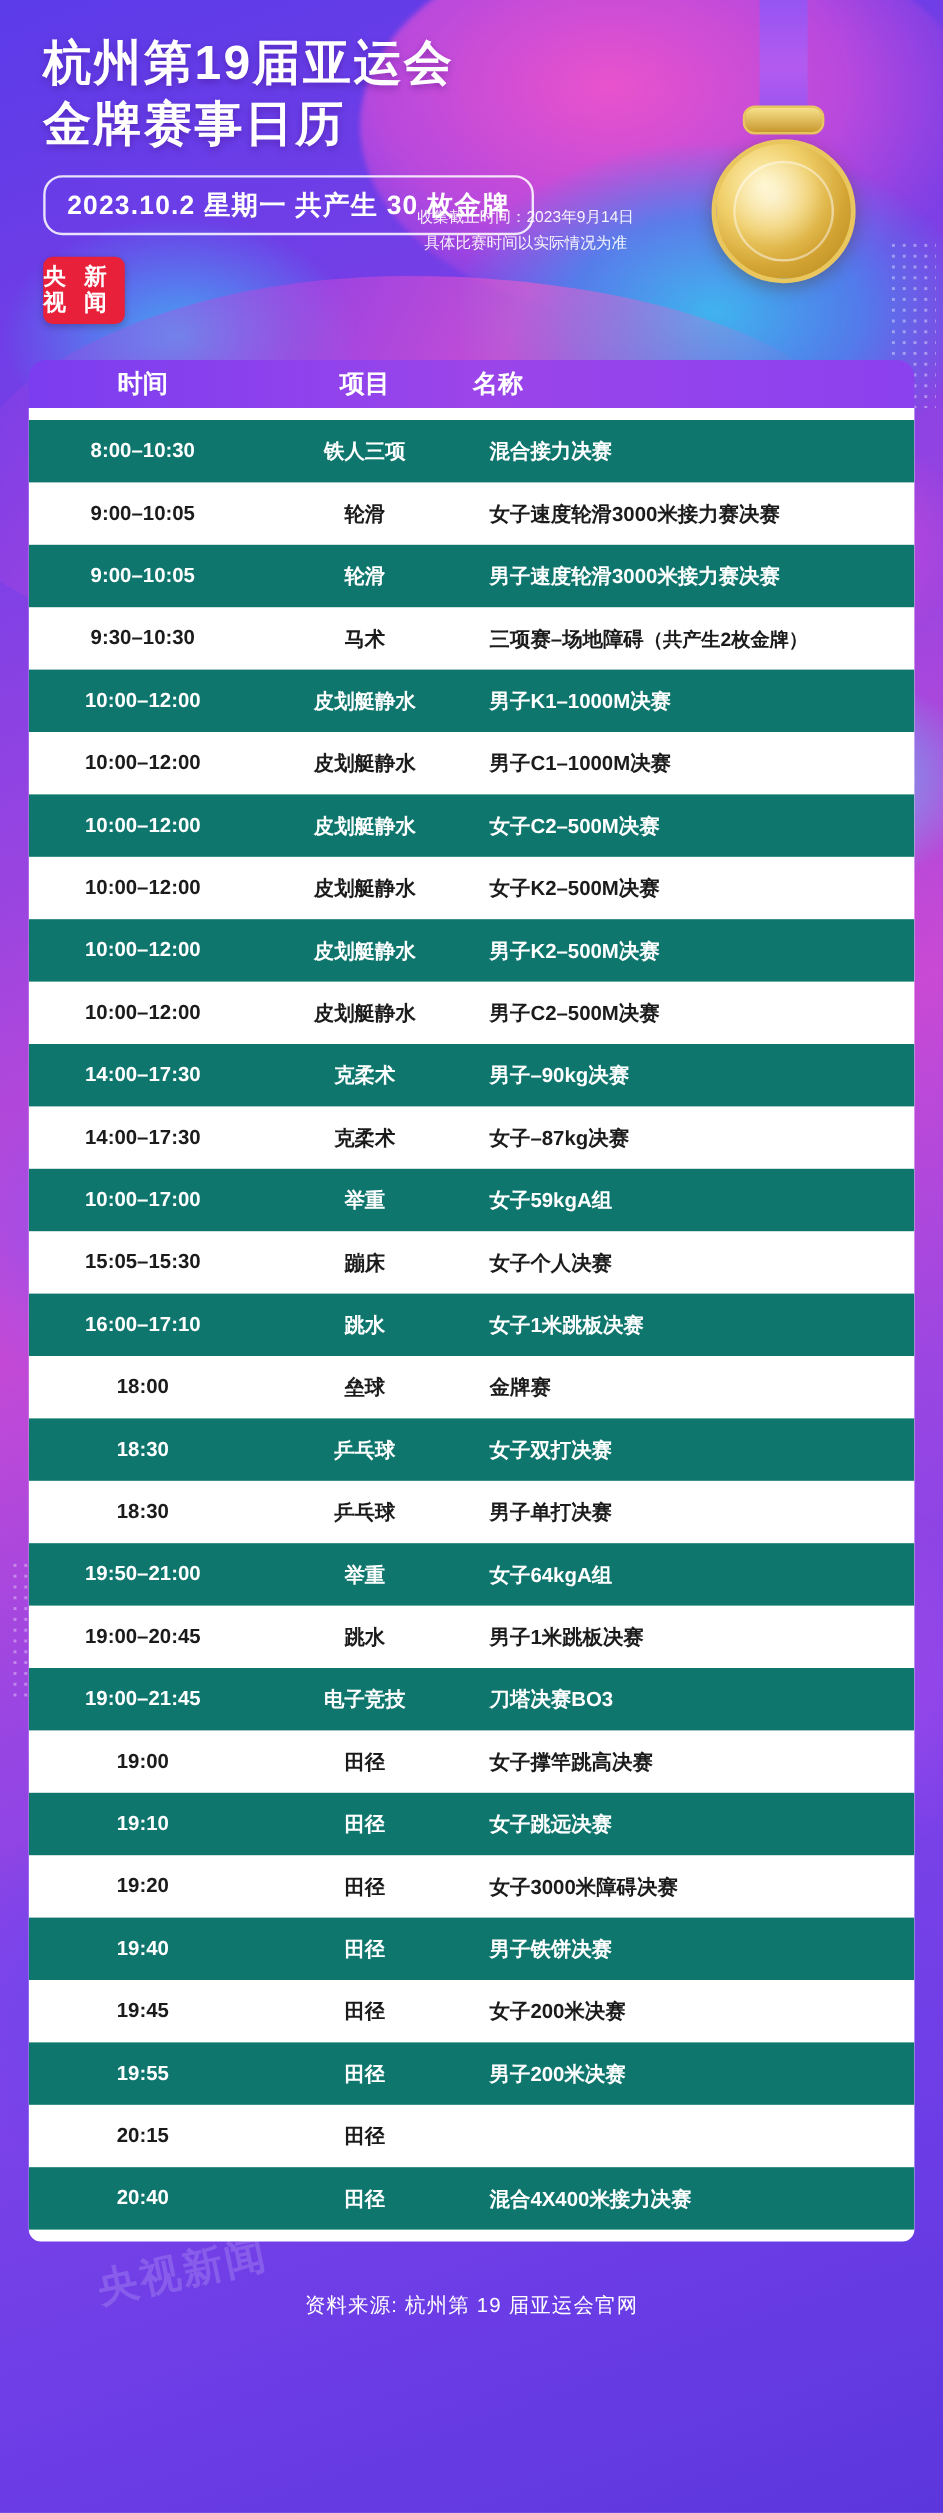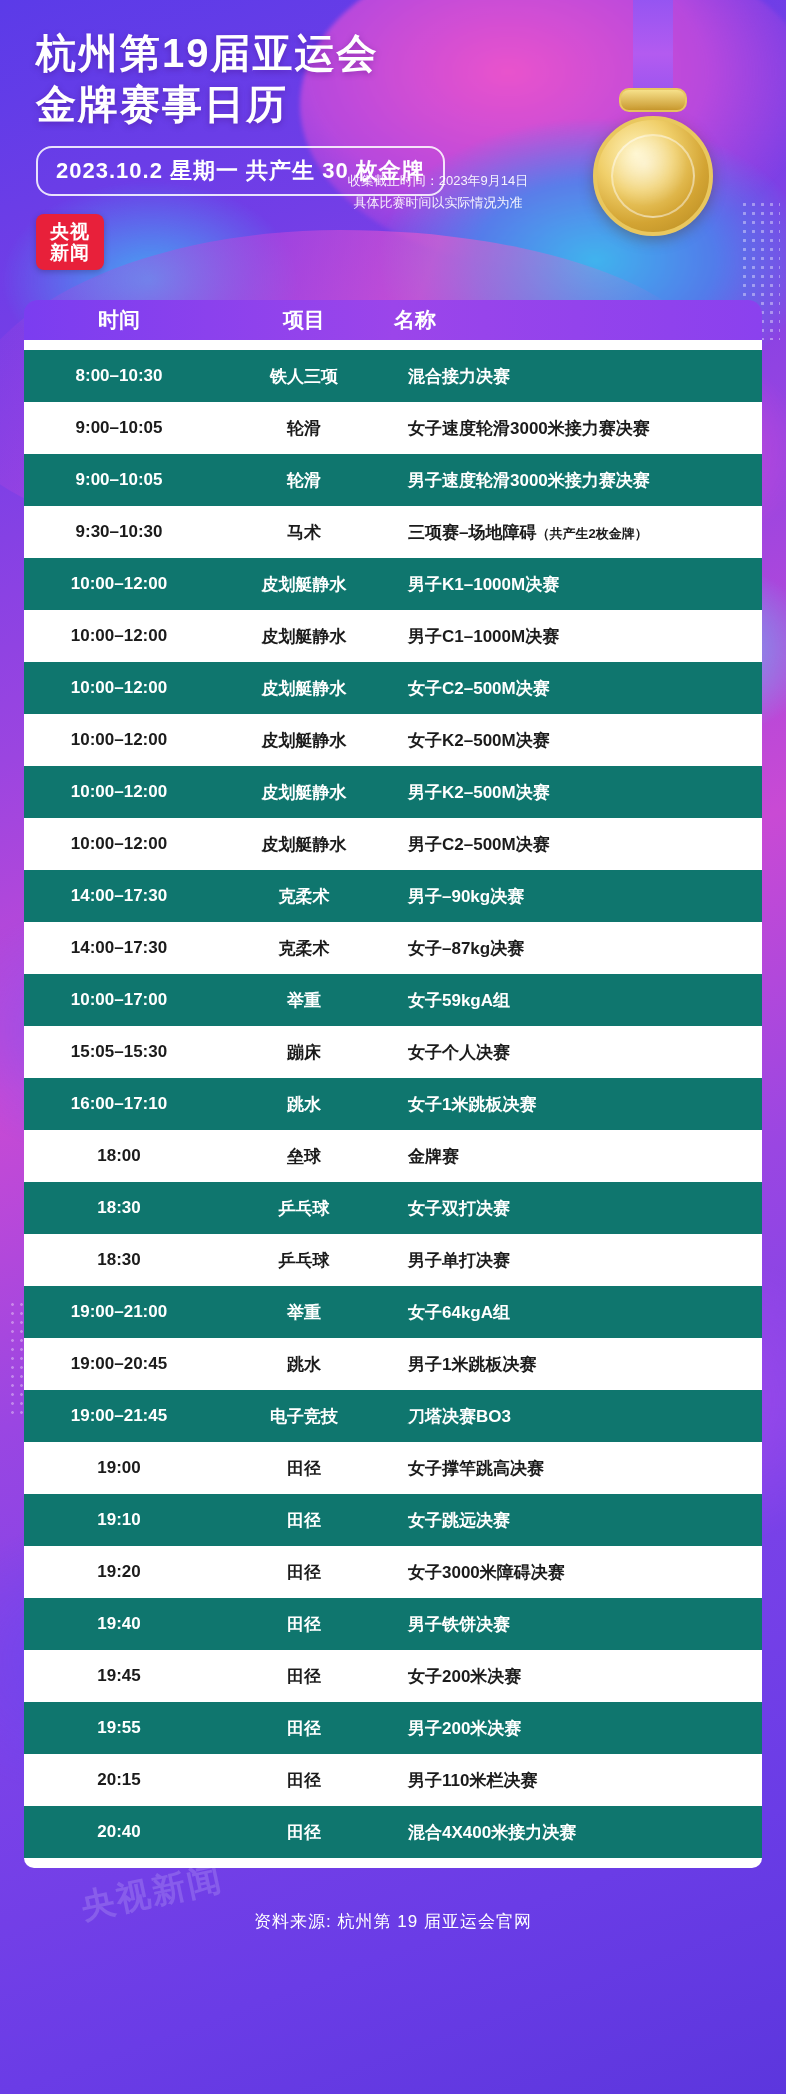--- a/index.html
+++ b/index.html
@@ -102,21 +102,21 @@
     margin-top: 18px;
     width: 68px;
     height: 56px;
     background: #e8203a;
     border-radius: 8px;
     color: #fff;
     font-size: 19px;
     font-weight: 700;
     line-height: 1.15;
     display: flex;
-    flex-direction: column;
+    flex-direction: row;
     align-items: center;
     justify-content: center;
     letter-spacing: 1px;
     box-shadow: 0 2px 6px rgba(0,0,0,.22);
   }
   .notes {
     position: absolute;
     top: 170px;
     left: 288px;
     width: 300px;
@@ -197,21 +197,21 @@
     color: #1b1b1b;
   }
   .row.alt {
     background: #0f766e;
     color: #ffffff;
   }
   .c-time { width: 190px; text-align: center; }
   .c-sport { width: 180px; text-align: center; }
   .c-name { flex: 1; text-align: left; padding-left: 14px; }
   .head .c-name { text-align: left; padding-left: 0; }
-  .note-small { font-size: 13px; font-weight: 700; }
+  .note-small { font-size: 16px; font-weight: 700; }
 
   .footer {
     position: relative;
     z-index: 5;
     margin-top: 42px;
     padding-bottom: 34px;
     text-align: center;
     color: #ffffff;
     font-size: 17px;
     letter-spacing: 1px;
@@ -355,21 +355,21 @@
           <div class="c-time">18:30</div>
           <div class="c-sport">乒乓球</div>
           <div class="c-name"><span>女子双打决赛</span></div>
         </div>
         <div class="row">
           <div class="c-time">18:30</div>
           <div class="c-sport">乒乓球</div>
           <div class="c-name"><span>男子单打决赛</span></div>
         </div>
         <div class="row alt">
-          <div class="c-time">19:00–21:00</div>
+          <div class="c-time">19:50–21:00</div>
           <div class="c-sport">举重</div>
           <div class="c-name"><span>女子64kgA组</span></div>
         </div>
         <div class="row">
           <div class="c-time">19:00–20:45</div>
           <div class="c-sport">跳水</div>
           <div class="c-name"><span>男子1米跳板决赛</span></div>
         </div>
         <div class="row alt">
           <div class="c-time">19:00–21:45</div>
@@ -402,21 +402,20 @@
           <div class="c-name"><span>女子200米决赛</span></div>
         </div>
         <div class="row alt">
           <div class="c-time">19:55</div>
           <div class="c-sport">田径</div>
           <div class="c-name"><span>男子200米决赛</span></div>
         </div>
         <div class="row">
           <div class="c-time">20:15</div>
           <div class="c-sport">田径</div>
-          <div class="c-name"><span>男子110米栏决赛</span></div>
         </div>
         <div class="row alt">
           <div class="c-time">20:40</div>
           <div class="c-sport">田径</div>
           <div class="c-name"><span>混合4X400米接力决赛</span></div>
         </div>
       </div>
   </div>
 
   <div class="footer">资料来源: 杭州第 19 届亚运会官网</div>

